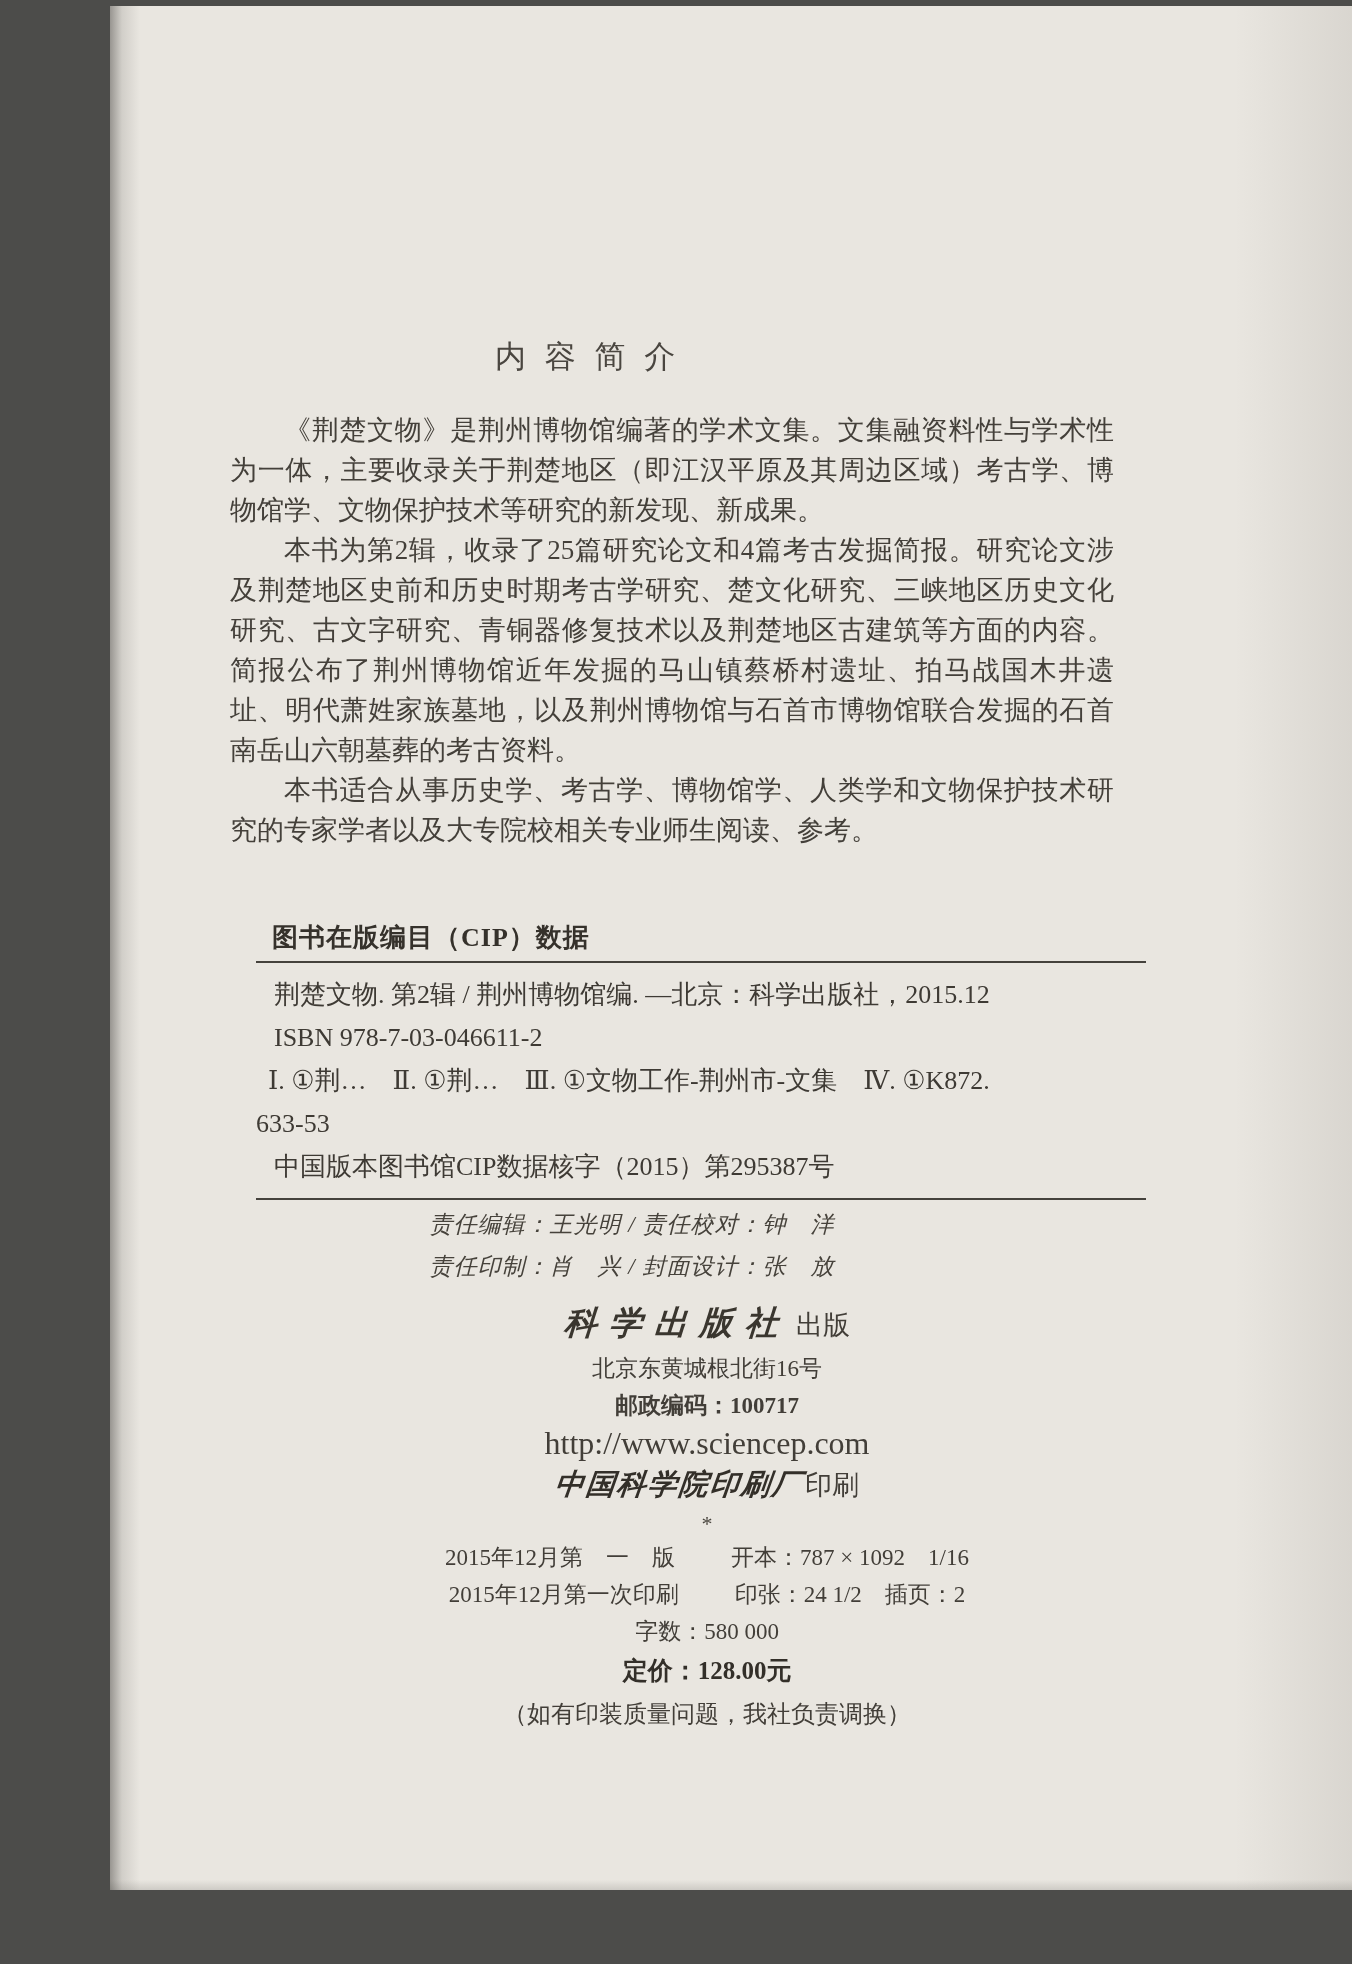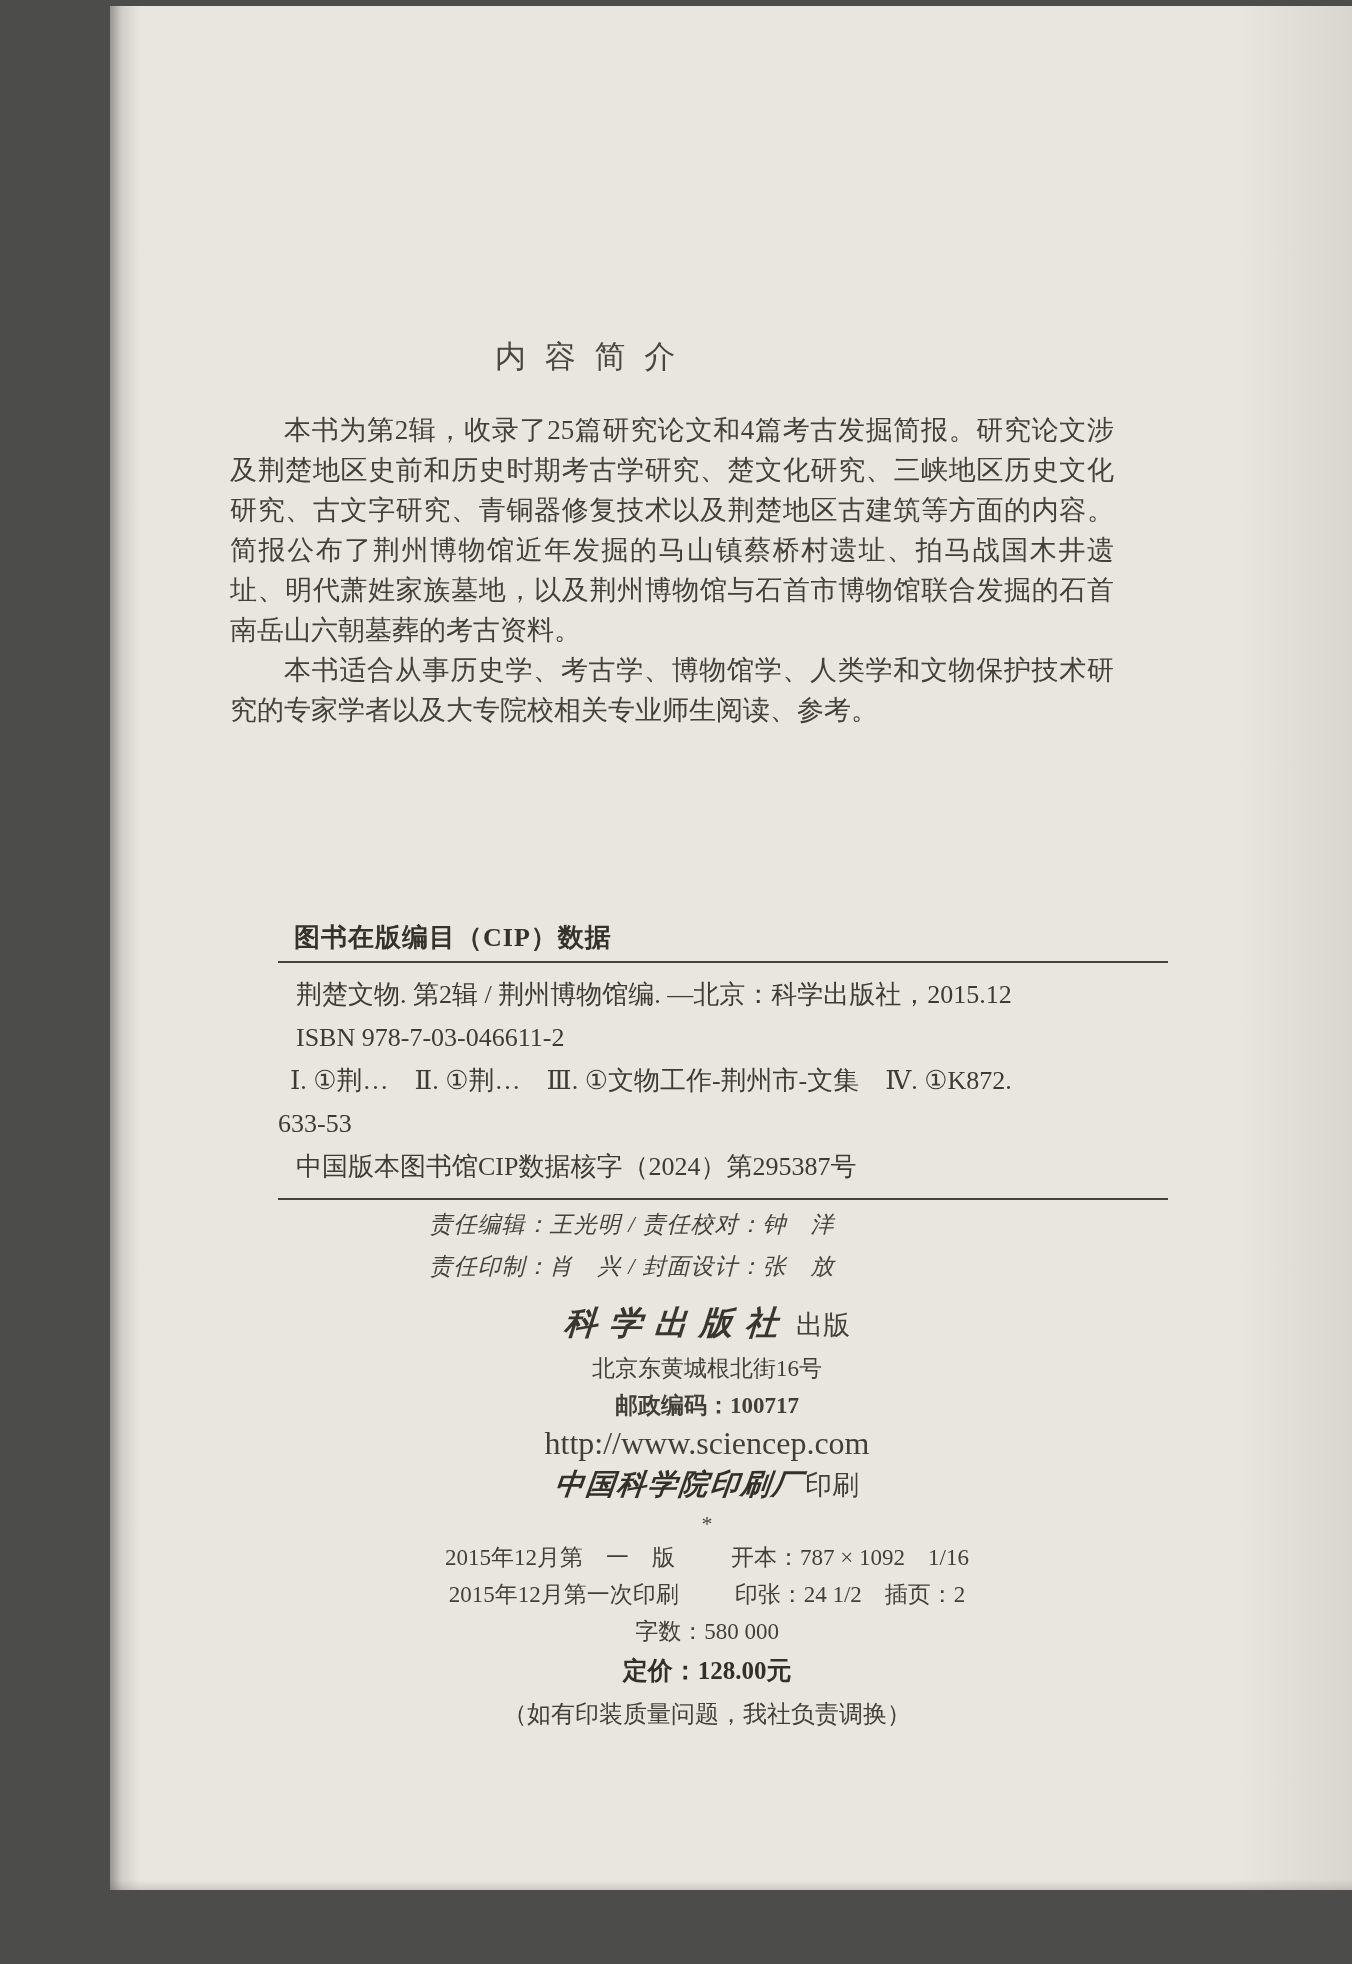--- a/index.html
+++ b/index.html
@@ -27,21 +27,21 @@
     white-space:nowrap;
   }
   .intro {
     position:absolute; left:120px; top:404px; width:884px;
     font-size:27px; line-height:40px;
     color:#44403a;
     text-align:justify;
   }
   .intro p { margin:0; text-indent:2em; }
   .cip {
-    position:absolute; left:168px; top:917px; width:890px;
+    position:absolute; left:146px; top:917px; width:890px;
     font-size:26px; color:#3e3a34;
   }
   .cip-heading { font-weight:bold; line-height:30px; padding-left:16px; letter-spacing:1px; color:#35312b; }
   .cip-rule { height:0; border:0; border-top:2px solid #45423c; margin:8px 0 0 0; }
   .cip-rule.bottom { margin-top:10px; }
   .cip-lines { padding-top:10px; }
   .cip-lines > div { line-height:43px; white-space:nowrap; }
   .ind-18 { padding-left:18px; }
   .ind-12 { padding-left:12px; }
   .staff {
@@ -83,33 +83,34 @@
   .colgap { display:inline-block; width:56px; }
 </style>
 </head>
 <body>
 
 <div class="paper">
 
   <div class="section-title">内 容 简 介</div>
 
   <div class="intro">
+    <p>《荆楚文物》是荆州博物馆编著的学术文集。文集融资料性与学术性为一体，主要收录关于荆楚地区（即江汉平原及其周边区域）考古学、博物馆学、文物保护技术等研究的新发现、新成果。</p>
     <p>本书为第2辑，收录了25篇研究论文和4篇考古发掘简报。研究论文涉及荆楚地区史前和历史时期考古学研究、楚文化研究、三峡地区历史文化研究、古文字研究、青铜器修复技术以及荆楚地区古建筑等方面的内容。简报公布了荆州博物馆近年发掘的马山镇蔡桥村遗址、拍马战国木井遗址、明代萧姓家族墓地，以及荆州博物馆与石首市博物馆联合发掘的石首南岳山六朝墓葬的考古资料。</p>
     <p>本书适合从事历史学、考古学、博物馆学、人类学和文物保护技术研究的专家学者以及大专院校相关专业师生阅读、参考。</p>
   </div>
 
   <div class="cip">
     <div class="cip-heading">图书在版编目（CIP）数据</div>
     <div class="cip-rule"></div>
     <div class="cip-lines">
       <div class="ind-18">荆楚文物. 第2辑 / 荆州博物馆编. —北京：科学出版社，2015.12</div>
       <div class="ind-18">ISBN 978-7-03-046611-2</div>
       <div class="ind-12">Ⅰ. ①荆…　Ⅱ. ①荆…　Ⅲ. ①文物工作-荆州市-文集　Ⅳ. ①K872.</div>
       <div>633-53</div>
-      <div class="ind-18">中国版本图书馆CIP数据核字（2024）第295387号</div>
+      <div class="ind-18">中国版本图书馆CIP数据核字（2015）第295387号</div>
     </div>
     <div class="cip-rule bottom"></div>
   </div>
 
   <div class="staff">
     <div class="staff-inner">
       <div>责任编辑：王光明 / 责任校对：钟　洋</div>
       <div>责任印制：肖　兴 / 封面设计：张　放</div>
     </div>
   </div>

